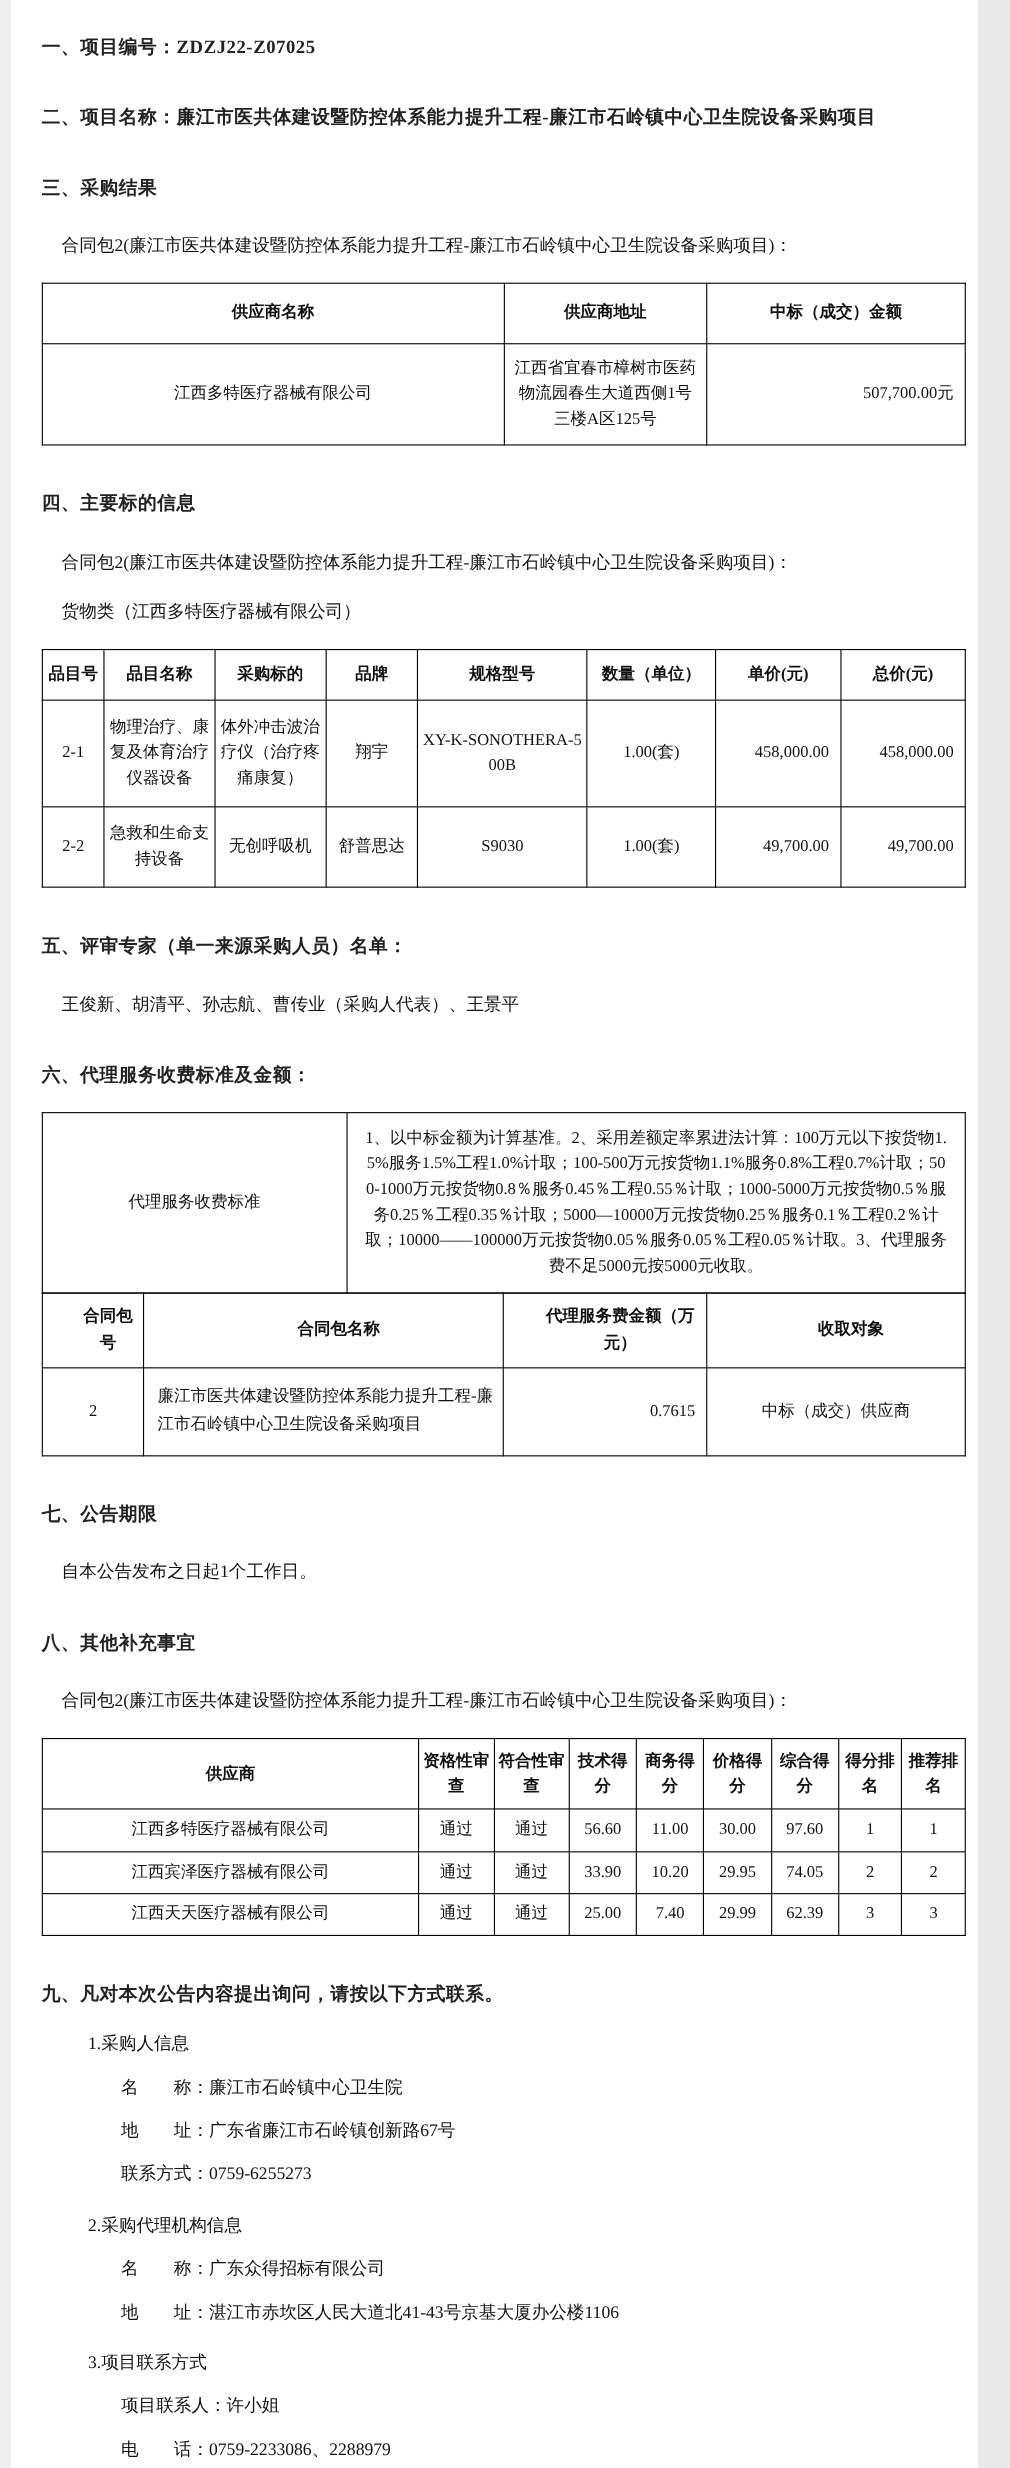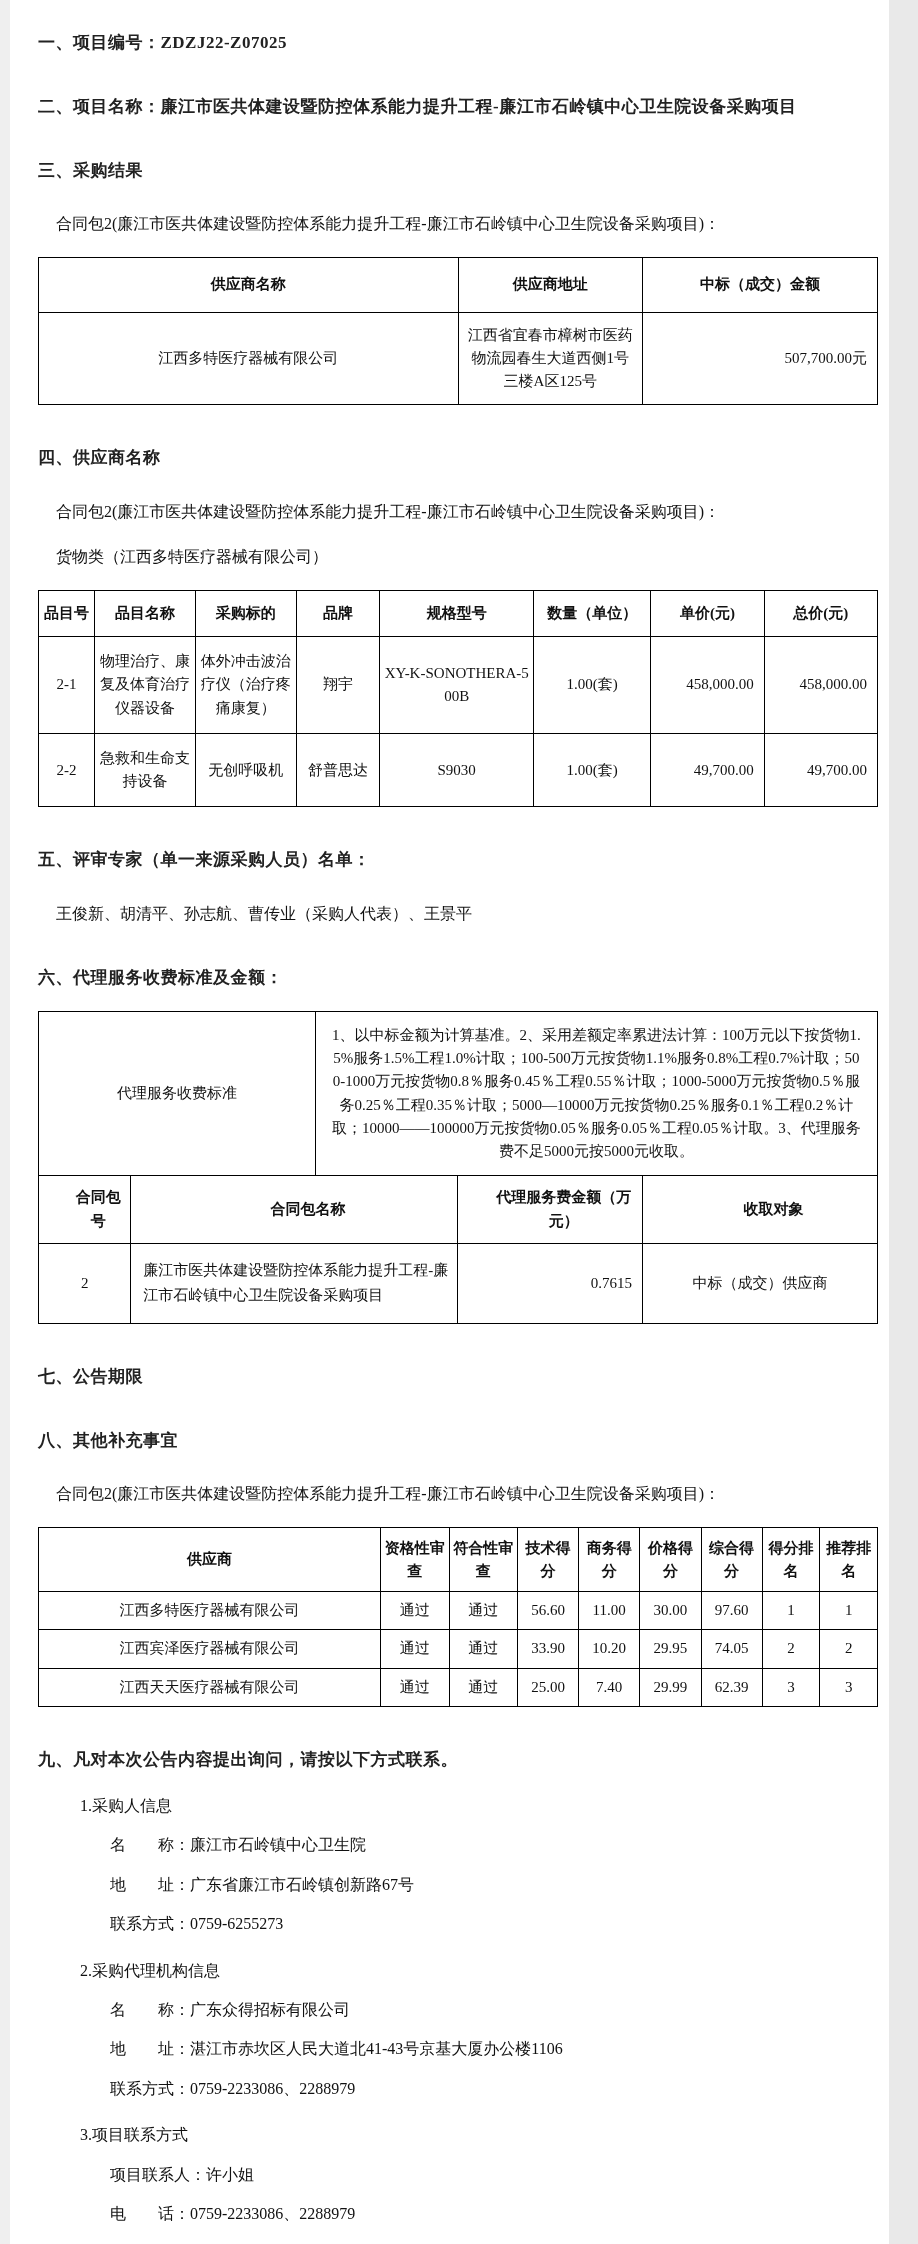--- a/index.html
+++ b/index.html
@@ -54,21 +54,21 @@
           <th>中标（成交）金额</th>
         </tr>
         <tr>
           <td>江西多特医疗器械有限公司</td>
           <td>江西省宜春市樟树市医药物流园春生大道西侧1号三楼A区125号</td>
           <td class="num">507,700.00元</td>
         </tr>
       </tbody>
     </table>
 
-    <div class="sec-h">四、供应商名称</div>
+    <div class="sec-h">四、主要标的信息</div>
     <div class="para">合同包2(廉江市医共体建设暨防控体系能力提升工程-廉江市石岭镇中心卫生院设备采购项目)：</div>
     <div class="para tight">货物类（江西多特医疗器械有限公司）</div>
 
     <table class="tbl items-tbl">
       <colgroup>
         <col style="width:6.7%">
           <col style="width:12%">
           <col style="width:12%">
           <col style="width:10%">
         <col style="width:18.3%">
@@ -145,20 +145,21 @@
         <tr>
           <td>2</td>
           <td class="pkg-name">廉江市医共体建设暨防控体系能力提升工程-廉江市石岭镇中心卫生院设备采购项目</td>
           <td class="num">0.7615</td>
           <td>中标（成交）供应商</td>
         </tr>
       </tbody>
     </table>
 
     <div class="sec-h">七、公告期限</div>
+    <div class="para">自本公告发布之日起1个工作日。</div>
 
     <div class="sec-h">八、其他补充事宜</div>
     <div class="para">合同包2(廉江市医共体建设暨防控体系能力提升工程-廉江市石岭镇中心卫生院设备采购项目)：</div>
 
     <table class="tbl score-tbl">
       <colgroup>
         <col style="width:38%">
           <col style="width:7.6%">
           <col style="width:7.6%">
           <col style="width:6.8%">
@@ -219,20 +220,19 @@
     <div class="sec-h">九、凡对本次公告内容提出询问，请按以下方式联系。</div>
 
     <div class="contact-group">1.采购人信息</div>
     <div class="contact-line">名　　称：廉江市石岭镇中心卫生院</div>
     <div class="contact-line">地　　址：广东省廉江市石岭镇创新路67号</div>
     <div class="contact-line">联系方式：0759-6255273</div>
 
     <div class="contact-group">2.采购代理机构信息</div>
     <div class="contact-line">名　　称：广东众得招标有限公司</div>
     <div class="contact-line">地　　址：湛江市赤坎区人民大道北41-43号京基大厦办公楼1106</div>
-    <div class="contact-line">联系方式：0759-2233086、2288979</div>
 
     <div class="contact-group">3.项目联系方式</div>
     <div class="contact-line">项目联系人：许小姐</div>
     <div class="contact-line">电　　话：0759-2233086、2288979</div>
 
   </div>
 </div>
 
 </body></html>

